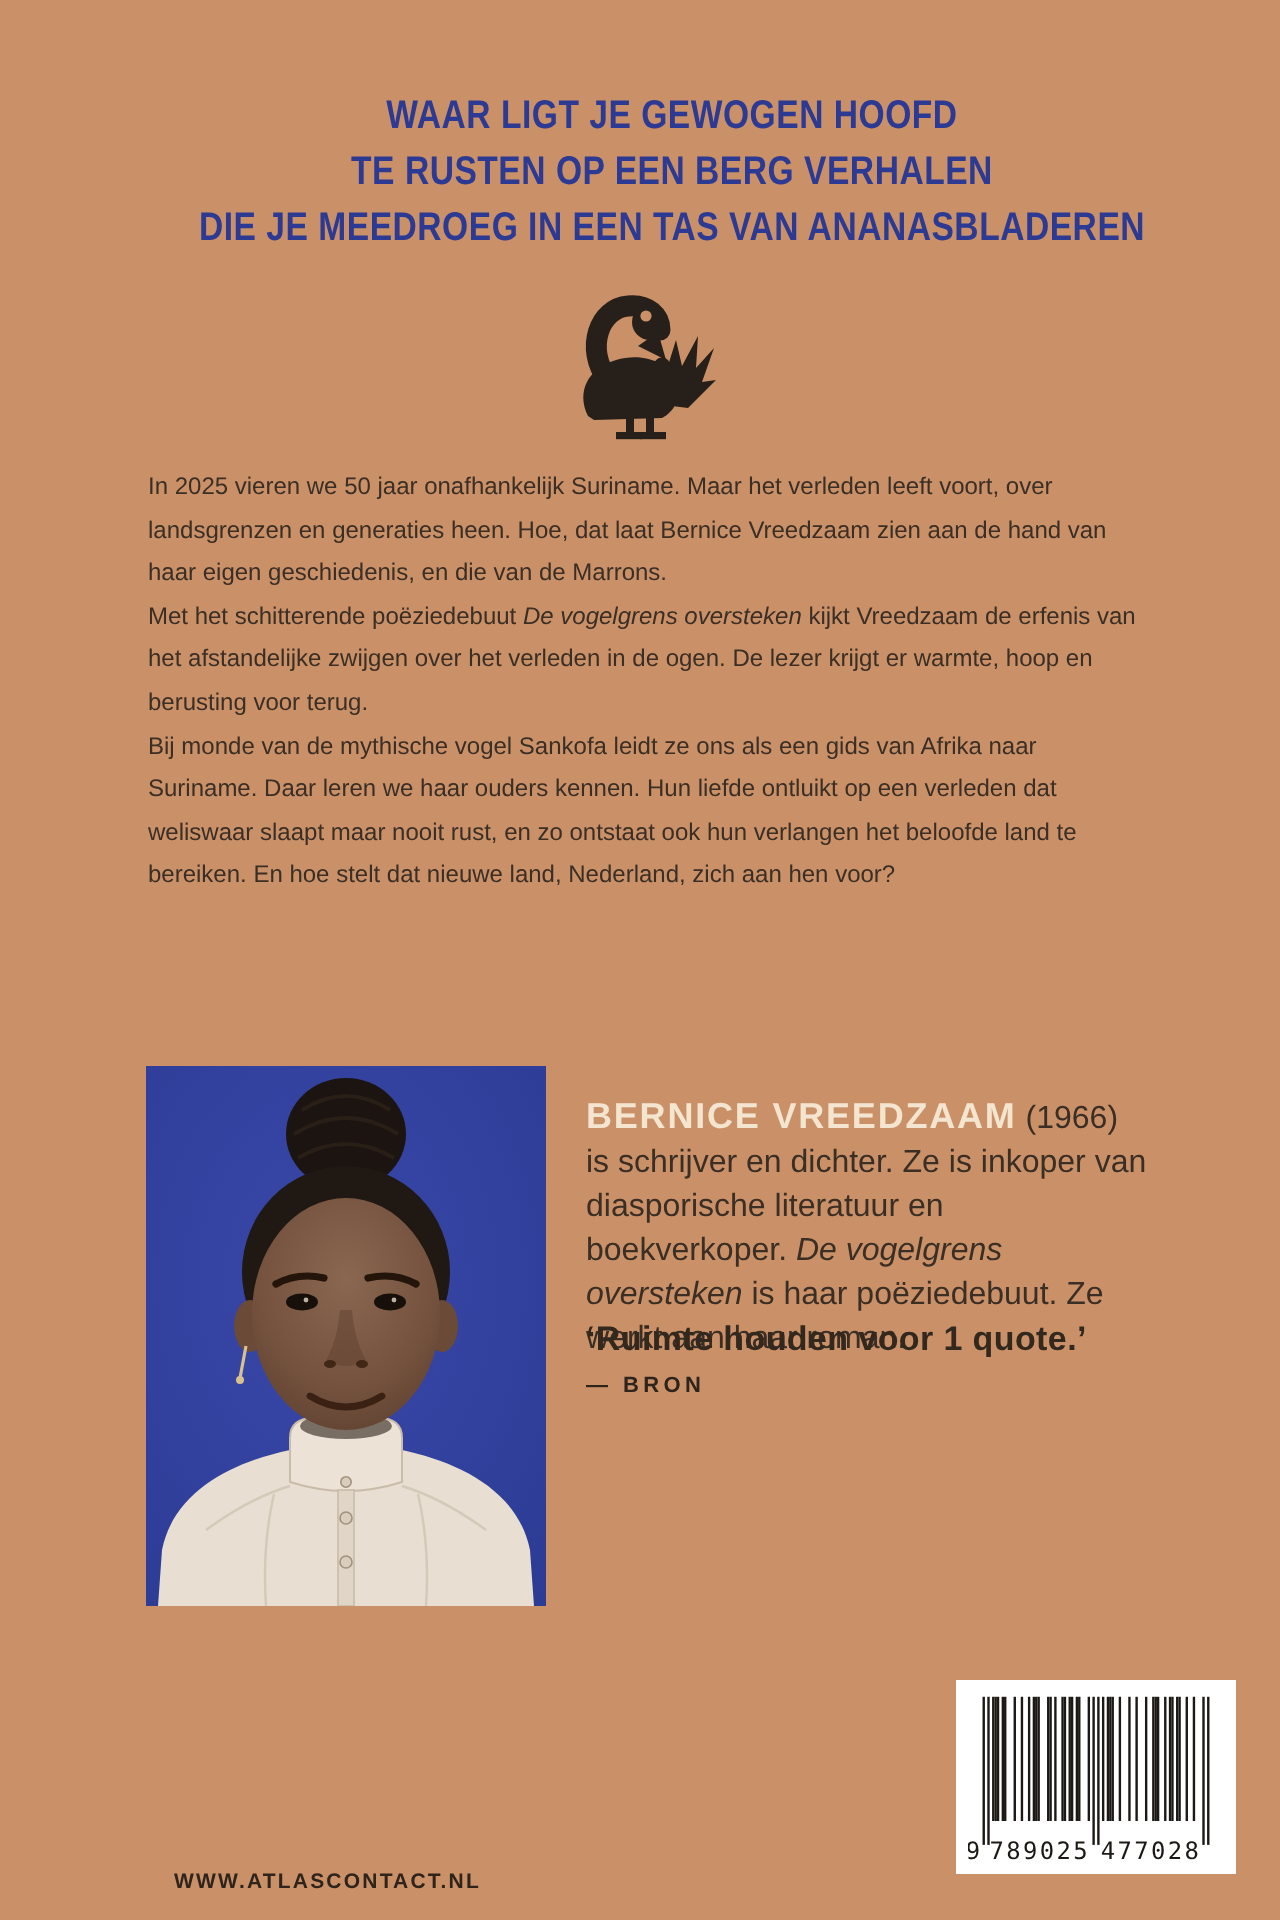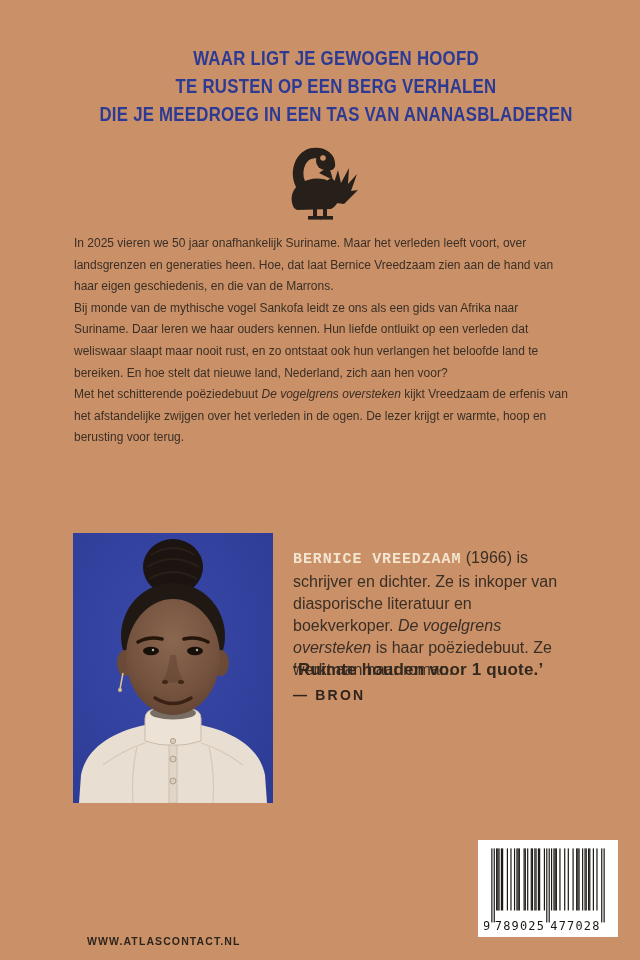--- a/index.html
+++ b/index.html
@@ -25,26 +25,26 @@
   .synopsis p { margin:0; }
   .italic { font-style:italic; }
   
   .photo { position:absolute; top:533px; left:73px; width:200px; height:270px; }
   .photo svg { display:block; width:200px; height:270px; }
   .bio {
     position:absolute; top:547px; left:293px; width:281px;
     color:var(--body_text, #3a2e25); font-size:16px; line-height:22px;
   }
   .author-name {
-    color:var(--cream, #f3e5cf); font-weight:700; font-size:15px; letter-spacing:0.9px;font-family:Liberation Mono, monospace;
+    color:var(--cream, #f3e5cf); font-weight:700; font-size:18px; letter-spacing:0.9px;
   }
   
   .quote { position:absolute; top:660px; left:293px; width:281px; color:#33281d; }
   .quote-text { font-weight:700; font-size:17px; letter-spacing:0.2px; }
-  .quote-attr { margin-top:7px; font-weight:700; font-size:14px; letter-spacing:2.2px; color:#2e241c; }
+  .quote-attr { margin-top:7px; font-weight:700; font-size:11px; letter-spacing:2.2px; color:#2e241c; }
   
   .website {
     position:absolute; top:935px; left:74px;
     font-weight:700; font-size:10.5px; letter-spacing:1.1px; color:#2e241c;margin-left:13px;
   }
   .barcode-box {
     position:absolute; top:840px; left:478px; width:140px; height:97px;
     background:var(--barcode_bg, #ffffff);
     display:flex; align-items:center; justify-content:center;
   }
@@ -74,22 +74,22 @@
         <rect x="43" y="62" width="4" height="9"></rect>
         <rect x="28" y="70" width="13" height="3.6"></rect>
         <rect x="40" y="70" width="13" height="3.6"></rect>
       </g>
       <circle cx="43" cy="12" r="2.8" fill="var(--background, #ca9168)"></circle>
     </svg>
   </div>
 
   <div class="synopsis">
     <p>In 2025 vieren we 50 jaar onafhankelijk Suriname. Maar het verleden leeft voort, over landsgrenzen en generaties heen. Hoe, dat laat Bernice Vreedzaam zien aan de hand van haar eigen geschiedenis, en die van de Marrons.</p>
+    <p><span>Met het schitterende poëziedebuut </span><span class="italic">De vogelgrens oversteken</span><span> kijkt Vreedzaam de erfenis van het afstandelijke zwijgen over het verleden in de ogen. De lezer krijgt er warmte, hoop en berusting voor terug.</span></p>
     <p>Bij monde van de mythische vogel Sankofa leidt ze ons als een gids van Afrika naar Suriname. Daar leren we haar ouders kennen. Hun liefde ontluikt op een verleden dat weliswaar slaapt maar nooit rust, en zo ontstaat ook hun verlangen het beloofde land te bereiken. En hoe stelt dat nieuwe land, Nederland, zich aan hen voor?</p>
-    <p><span>Met het schitterende poëziedebuut </span><span class="italic">De vogelgrens oversteken</span><span> kijkt Vreedzaam de erfenis van het afstandelijke zwijgen over het verleden in de ogen. De lezer krijgt er warmte, hoop en berusting voor terug.</span></p>
   </div>
 
   <div class="photo">
     <svg viewBox="0 0 200 270" preserveAspectRatio="none" aria-hidden="true">
       <defs>
         <radialGradient id="bgGrad" cx="45%" cy="40%" r="85%">
           <stop offset="0%" stop-color="#3a49aa"></stop>
           <stop offset="100%" stop-color="#2b3a92"></stop>
         </radialGradient>
         <radialGradient id="skinGrad" cx="50%" cy="35%" r="78%">

